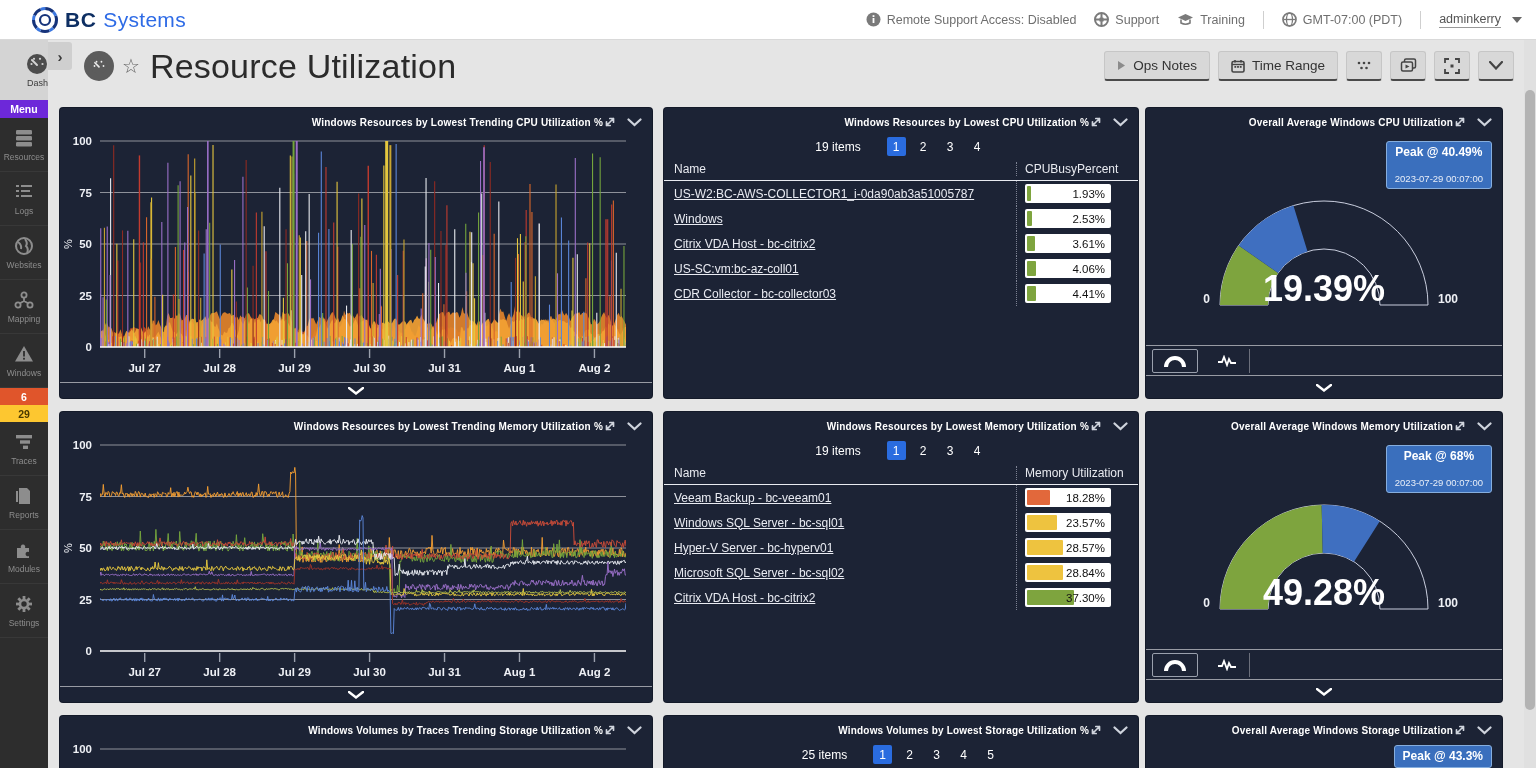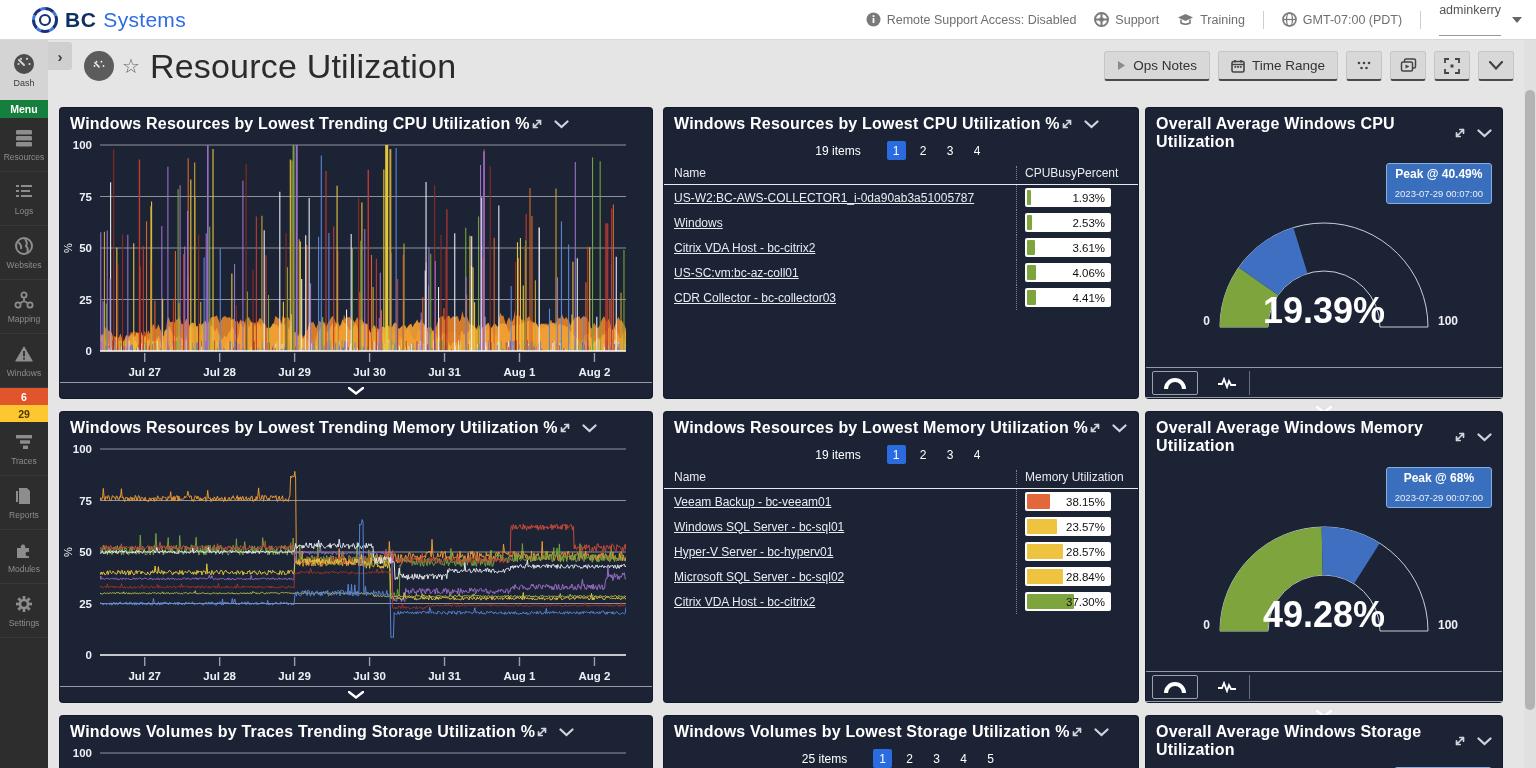--- a/index.html
+++ b/index.html
@@ -6,47 +6,47 @@
   html,body { width:1536px; height:768px; overflow:hidden; background:#e5e5e5;
               font-family:"Liberation Sans", sans-serif; }
   
   .topbar{height:40px;background:#fff;border-bottom:1px solid #d9d9d9;display:flex;align-items:center;justify-content:space-between;padding:0 14px;}
   .brand{display:flex;align-items:center;gap:7px;margin-left:18px;}
   .brand .bc{font-size:21px;font-weight:bold;color:#0e2f63;letter-spacing:.5px;}
   .brand .sys{font-size:21px;color:#2e6be6;letter-spacing:.3px;text-align:right;}
   .tbr{display:flex;align-items:center;gap:18px;color:#6f6f6f;font-size:12.5px;}
   .tbitem{display:flex;align-items:center;gap:6px;cursor:default;}
   .vsep{width:1px;height:18px;background:#cfcfcf;}
-  .user{color:#555;border-bottom:1px solid #999;padding-bottom:18px;}
+  .user{color:#555;border-bottom:1px solid #999;padding-bottom:1px;}
   .caret{width:0;height:0;border-left:5px solid transparent;border-right:5px solid transparent;border-top:6px solid #666;margin-left:5px;}
   
   .mainrow{display:flex;height:728px;}
   .sidebar{width:48px;background:#2d2d2d;display:flex;flex-direction:column;flex-shrink:0;}
-  .sbdash{background:#d4d4d4;height:60px;display:flex;flex-direction:column;align-items:center;justify-content:center;gap:3px;color:#3c3c3c;font-size:9px;}
-  .sbmenu{background:#15803d;color:#fff;font-size:10.5px;font-weight:bold;text-align:center;padding:3px 0;}
+  .sbdash{background:#d4d4d4;height:60px;display:flex;flex-direction:column;align-items:flex-end;justify-content:center;gap:3px;color:#3c3c3c;font-size:9px;}
+  .sbmenu{background:#6d28d9;color:#fff;font-size:10.5px;font-weight:bold;text-align:center;padding:3px 0;}
   .sbitem{height:54px;display:flex;flex-direction:column;align-items:center;justify-content:center;gap:4px;color:#8d8d8d;font-size:8.5px;border-bottom:1px solid #383838;cursor:pointer;}
   .sbbadge{height:17px;display:flex;align-items:center;justify-content:center;font-size:10.5px;font-weight:bold;}
   .content{flex:1;background:#e5e5e5;position:relative;}
   
   .chead{height:52px;display:flex;align-items:center;padding-right:22px;}
   .expander{width:24px;height:28px;background:#cfcfcf;color:#3b3b3b;font-size:15px;font-weight:bold;display:flex;align-items:center;justify-content:center;border-radius:0 3px 3px 0;cursor:pointer;margin-right:12px;align-self:flex-start;margin-top:2px;}
   .dashicon{width:30px;height:30px;border-radius:50%;background:#5c5c5c;display:flex;align-items:center;justify-content:center;margin-right:8px;}
   .star{font-size:20px;color:#666;margin-right:10px;cursor:pointer;}
   .ptitleh{font-size:34px;color:#2b2b2b;letter-spacing:.2px;}
   .hbtns{margin-left:auto;display:flex;align-items:center;gap:8px;}
   .hbtn{background:#d8d8d8;border:1px solid #c6c6c6;border-bottom:2px solid #4a4a4a;border-radius:3px;height:30px;display:flex;align-items:center;gap:7px;padding:0 12px;font-size:13.5px;color:#333;cursor:pointer;}
   .hbtn.iconic{width:36px;justify-content:center;padding:0;}
   
   .dash{position:absolute;left:12px;top:68px;display:flex;flex-direction:column;gap:14px;}
   .prow{display:flex;}
   .panel{background:#1c2335;border-radius:3px;color:#fff;position:relative;box-shadow:0 0 0 1px #141a29;}
   .p1{width:592px;height:290px;margin-right:12px;}
   .p2{width:474px;height:290px;margin-right:8px;}
   .p3{width:356px;height:290px;}
-  .ptitle{display:flex;align-items:center;justify-content:flex-start;padding:7px 10px 4px 10px;font-size:16px;font-weight:bold;letter-spacing:.2px;}
+  .ptitle{display:flex;align-items:center;justify-content:flex-end;padding:7px 10px 4px 10px;font-size:10px;font-weight:bold;letter-spacing:.2px;}
   .pticons{display:flex;align-items:center;gap:10px;}
   .pticons svg{cursor:pointer;}
   .tfoot{position:absolute;left:0;right:0;bottom:0;height:16px;border-top:1px solid rgba(255,255,255,.55);display:flex;align-items:center;justify-content:center;cursor:pointer;}
   
   .pager{display:flex;align-items:center;justify-content:center;gap:26px;padding:4px 0 6px 0;font-size:12px;}
   .pages{display:flex;gap:8px;}
   .pagebox{min-width:19px;height:19px;display:flex;align-items:center;justify-content:center;border-radius:2px;font-size:12px;cursor:pointer;}
   .pagebox.active{background:#2a6cdf;}
   .thead{display:flex;align-items:stretch;border-bottom:1px solid #e8eaf0;padding:0 0 4px 10px;font-size:12px;color:#e8eaf0;}
   .thead .nh{flex:1;display:flex;align-items:flex-end;}
@@ -55,21 +55,21 @@
   .trow .nc{flex:1;display:flex;align-items:center;}
   .tlink{color:#e9ebf2;font-size:12px;text-decoration:underline;cursor:pointer;}
   .vcell{width:122px;border-left:1px dotted #7d8293;padding-left:8px;display:flex;align-items:center;}
   .vbox{width:86px;height:19px;background:#fff;border-radius:2px;position:relative;overflow:hidden;}
   .vbar{position:absolute;left:2px;top:2px;bottom:2px;border-radius:1px;}
   .vtext{position:absolute;right:6px;top:0;bottom:0;display:flex;align-items:center;font-size:11.5px;color:#111;}
   
   .gbody{position:relative;height:208px;}
   .gbadge{position:absolute;right:10px;top:4px;background:#3a6fbd;border:1px solid #86aede;border-radius:3px;padding:3px 8px 4px 8px;text-align:center;cursor:default;}
   .gbadge .l1{font-size:12px;font-weight:bold;color:#fff;}
-  .gbadge .l2{font-size:9.5px;color:#e8eef8;margin-top:7px;}
+  .gbadge .l2{font-size:9.5px;color:#e8eef8;margin-top:14px;}
   .gtabs{height:30px;border-top:1px solid rgba(255,255,255,.55);display:flex;align-items:center;padding:0;}
   .gtab{width:46px;height:24px;margin:0 0 0 6px;display:flex;align-items:center;justify-content:center;cursor:pointer;border-right:1px solid rgba(255,255,255,.35);}
   .gtab.active{border:1px solid #9aa0ad;border-radius:2px;}
   .gfoot{height:24px;border-top:1px solid rgba(255,255,255,.55);display:flex;align-items:center;justify-content:center;cursor:pointer;}
   
   .scrolltrack{position:absolute;right:0;top:0;bottom:0;width:12px;background:#e0e0e0;}
   .scrollthumb{position:absolute;right:1px;top:50px;width:10px;height:620px;background:#b3b3b3;border-radius:5px;}
   svg{display:block;}
 </style>
 </head>
@@ -1276,21 +1276,21 @@
             <span class="vcol">Memory Utilization</span>
           </div>
           <div>
               <div class="trow">
                 <span class="nc">
                   <a class="tlink">Veeam Backup - bc-veeam01</a>
                 </span>
                 <span class="vcell">
                   <span class="vbox">
                     <span class="vbar" style="width:26.882352941176475%;background:#e2683b"></span>
-                    <span class="vtext">38.15%</span>
+                    <span class="vtext">18.28%</span>
                   </span>
                 </span>
               </div>
               <div class="trow">
                 <span class="nc">
                   <a class="tlink">Windows SQL Server - bc-sql01</a>
                 </span>
                 <span class="vcell">
                   <span class="vbox">
                     <span class="vbar" style="width:34.661764705882355%;background:#eec33f"></span>

